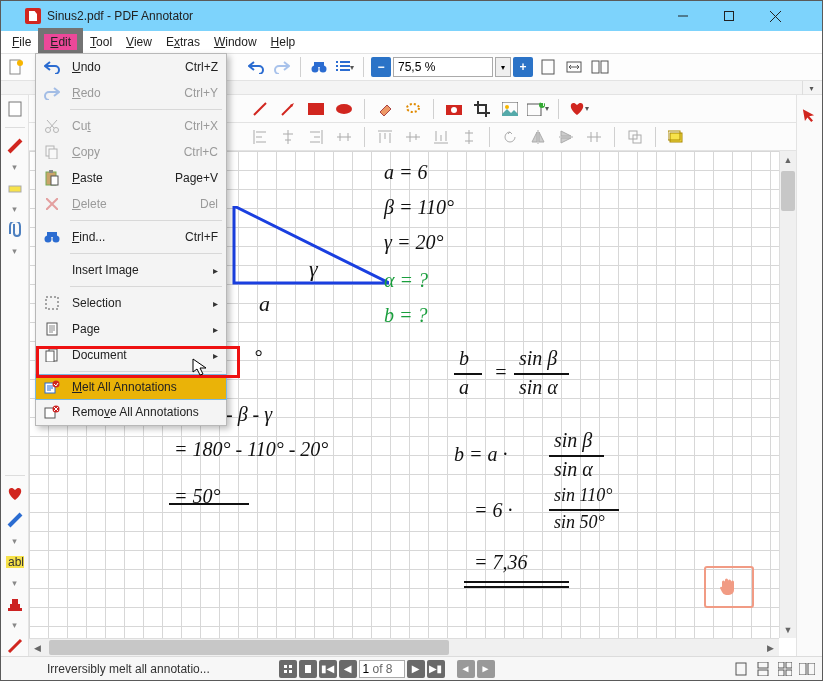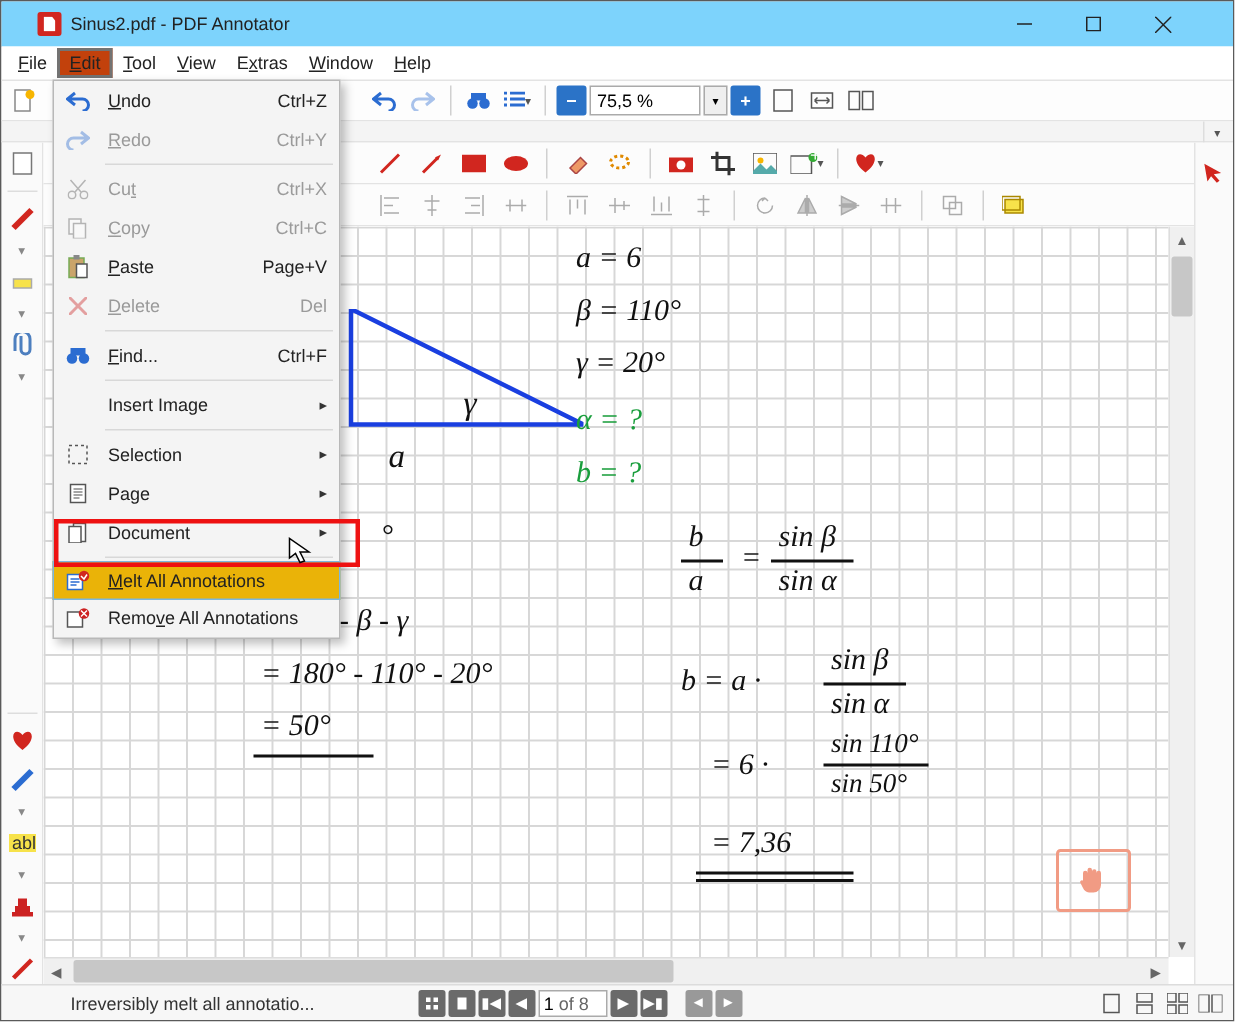--- a/index.html
+++ b/index.html
@@ -7,26 +7,26 @@
 .window { width: 823px; height: 681px; border: 1px solid #5a5a5a; display: flex; flex-direction: column; background: #fff; }
 .titlebar { height: 30px; display: flex; align-items: center; padding: 0 24px; background: #7dd3fc; }
 .titlebar .icon { width: 16px; height: 16px; background: #d1261f; border-radius: 2px; margin-right: 6px; display: flex; align-items: center; justify-content: center; }
 .titlebar .icon::before { content: ""; width: 8px; height: 10px; background: #fff; clip-path: polygon(0 0, 70% 0, 100% 30%, 100% 100%, 0 100%); }
 .titlebar .title { flex: 1; color: #222; }
 .winbtns { display: flex; gap: 0; }
 .winbtn { width: 46px; height: 30px; display: flex; align-items: center; justify-content: center; color: #222; }
 .menubar { height: 22px; display: flex; align-items: center; padding: 0 4px; background: #fff; }
 .menubar .mitem { padding: 2px 7px; color: #222; }
 .menubar .mitem u { text-decoration: underline; }
-.menubar .mitem.open { background: #c2410c; border: 2px solid #737373; padding: 1px 6px; text-align: right; }
+.menubar .mitem.open { background: #ec4899; border: 6px solid #737373; padding: 1px 6px; text-align: right; }
 .toolbar1 { height: 28px; background: #fdfdfd; border-bottom: 1px solid #e3e3e3; border-top: 1px solid #e3e3e3; display: flex; align-items: center; padding: 0 4px; gap: 4px; }
 .tb-btn { width: 22px; height: 22px; display: flex; align-items: center; justify-content: center; color: #333; }
 .tb-sep { width: 1px; height: 20px; background: #d0d0d0; margin: 0 3px; }
 .zoom-combo { display: flex; align-items: center; gap: 2px; }
-.zoom-input { width: 74px; height: 20px; border: 1px solid #aaa; padding: 0 4px; background: #fff; display: flex; align-items: center; }
+.zoom-input { width: 100px; height: 20px; border: 1px solid #aaa; padding: 0 4px; background: #fff; display: flex; align-items: center; }
 .zoom-dd { width: 16px; height: 20px; border: 1px solid #aaa; display: flex; align-items: center; justify-content: center; background: #efefef; }
 .sq-btn { width: 20px; height: 20px; background: #2b73c7; color: #fff; display: flex; align-items: center; justify-content: center; border-radius: 2px; font-weight: bold; }
 .tb-dd-row { height: 14px; background: #f4f4f4; border-bottom: 1px solid #e3e3e3; position: relative; }
 .tb-dd-handle { position: absolute; right: 2px; top: 0; width: 18px; height: 14px; display: flex; align-items: center; justify-content: center; border-left: 1px solid #ddd; }
 .content-row { flex: 1; display: flex; overflow: hidden; position: relative; }
 .leftbar { width: 28px; background: #fafafa; border-right: 1px solid #e3e3e3; display: flex; flex-direction: column; align-items: center; padding-top: 4px; gap: 6px; }
 .lb-ic { width: 20px; height: 20px; display: flex; align-items: center; justify-content: center; }
 .lb-sep { width: 20px; height: 1px; background: #ddd; margin: 2px 0; }
 .lb-caret { font-size: 9px; color: #888; }
 .main-area { flex: 1; display: flex; flex-direction: column; position: relative; }
@@ -398,21 +398,21 @@
           <div class="hw" style="left:225px;top:195px">°</div>
 
           <div class="hw" style="left:355px;top:10px">a = 6</div>
           <div class="hw" style="left:355px;top:45px">β = 110°</div>
           <div class="hw" style="left:355px;top:80px">γ = 20°</div>
           <div class="hw green" style="left:355px;top:118px">α =  ?</div>
           <div class="hw green" style="left:355px;top:153px">b =  ?</div>
 
           <div class="hw" style="left:120px;top:252px">α  =  180° - β - γ</div>
           <div class="hw" style="left:145px;top:287px">=  180° - 110° - 20°</div>
-          <div class="hw" style="left:145px;top:322px">=  50°</div>
+          <div class="hw" style="left:145px;top:334px">=  50°</div>
           <div class="hw-underline" style="left:140px;top:352px;width:80px"></div>
 
           <div class="hw" style="left:430px;top:196px">b</div>
           <div class="hw-underline" style="left:425px;top:222px;width:28px"></div>
           <div class="hw" style="left:430px;top:225px">a</div>
           <div class="hw" style="left:465px;top:210px">=</div>
           <div class="hw" style="left:490px;top:196px">sin β</div>
           <div class="hw-underline" style="left:485px;top:222px;width:55px"></div>
           <div class="hw" style="left:490px;top:225px">sin α</div>
 

